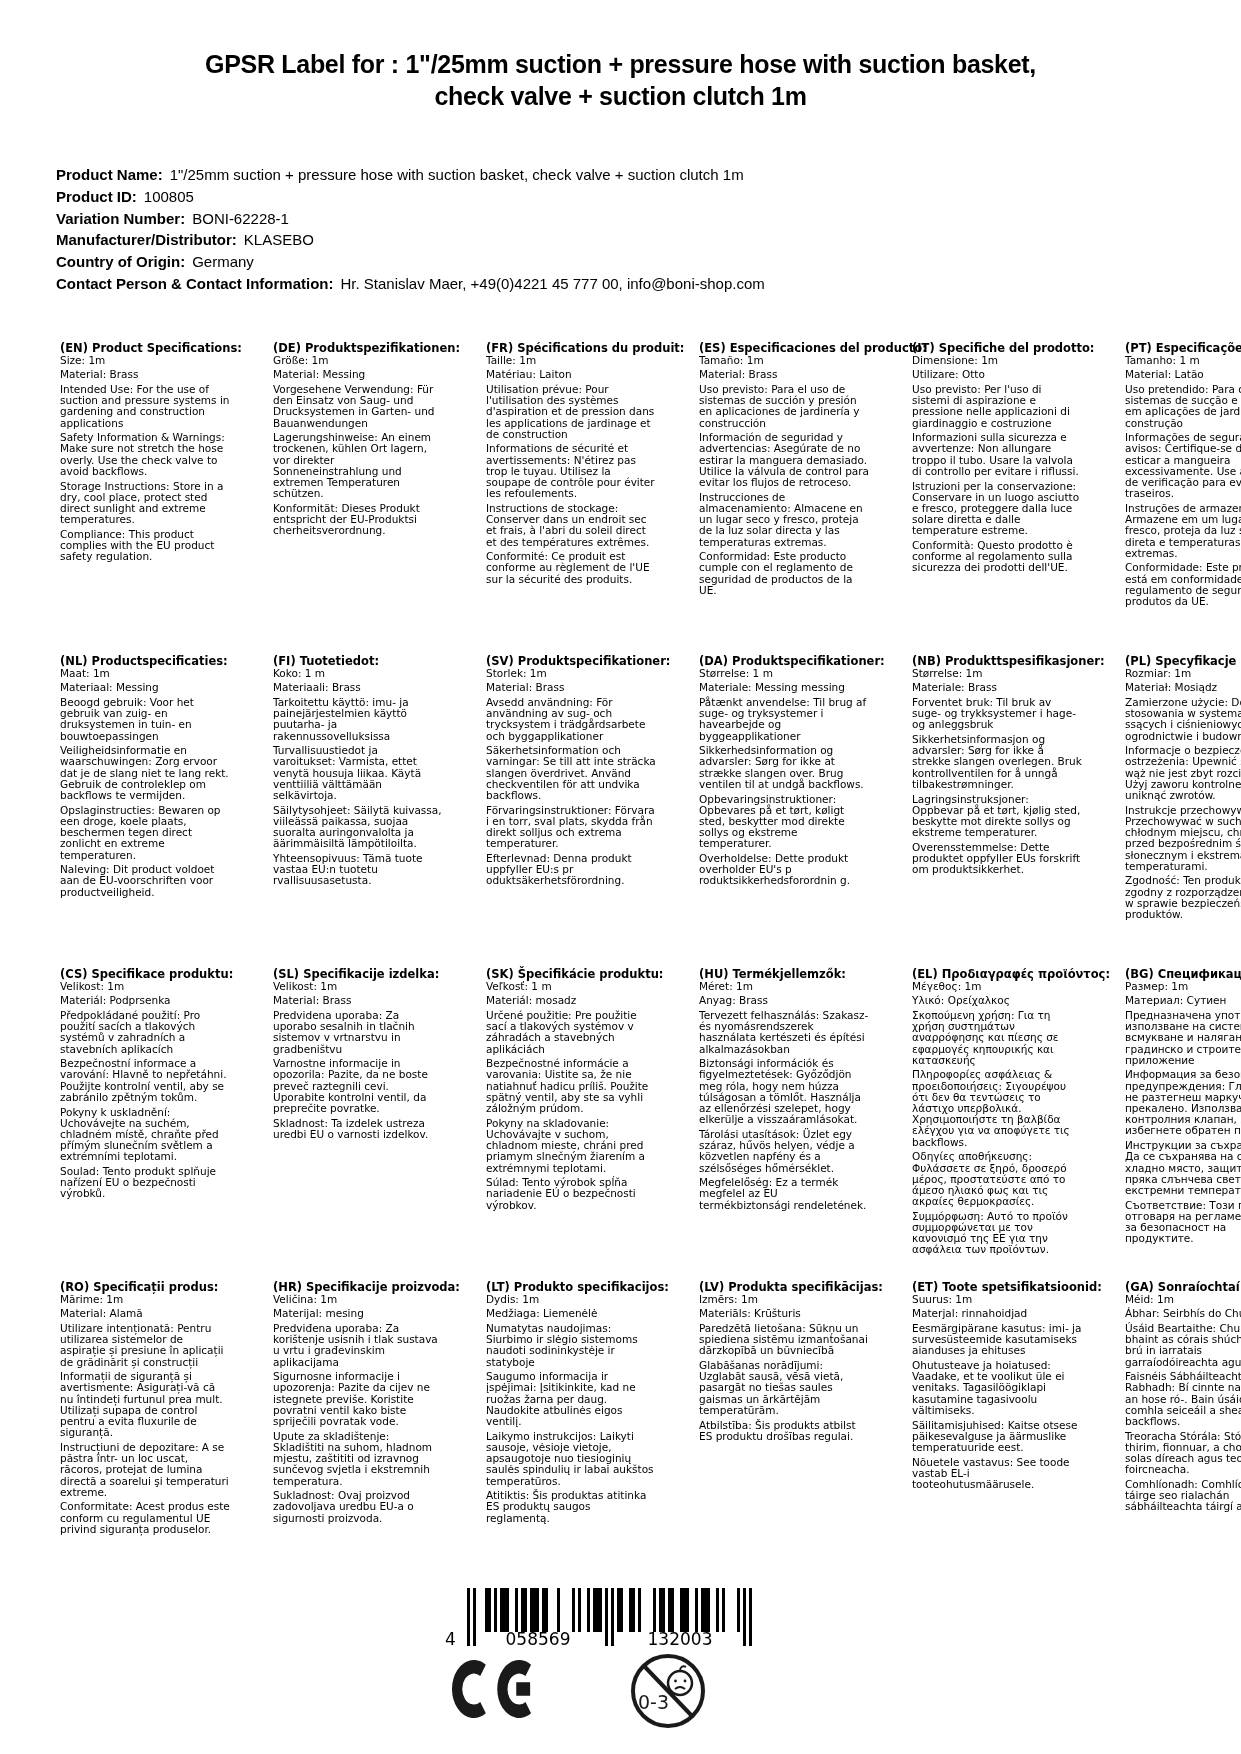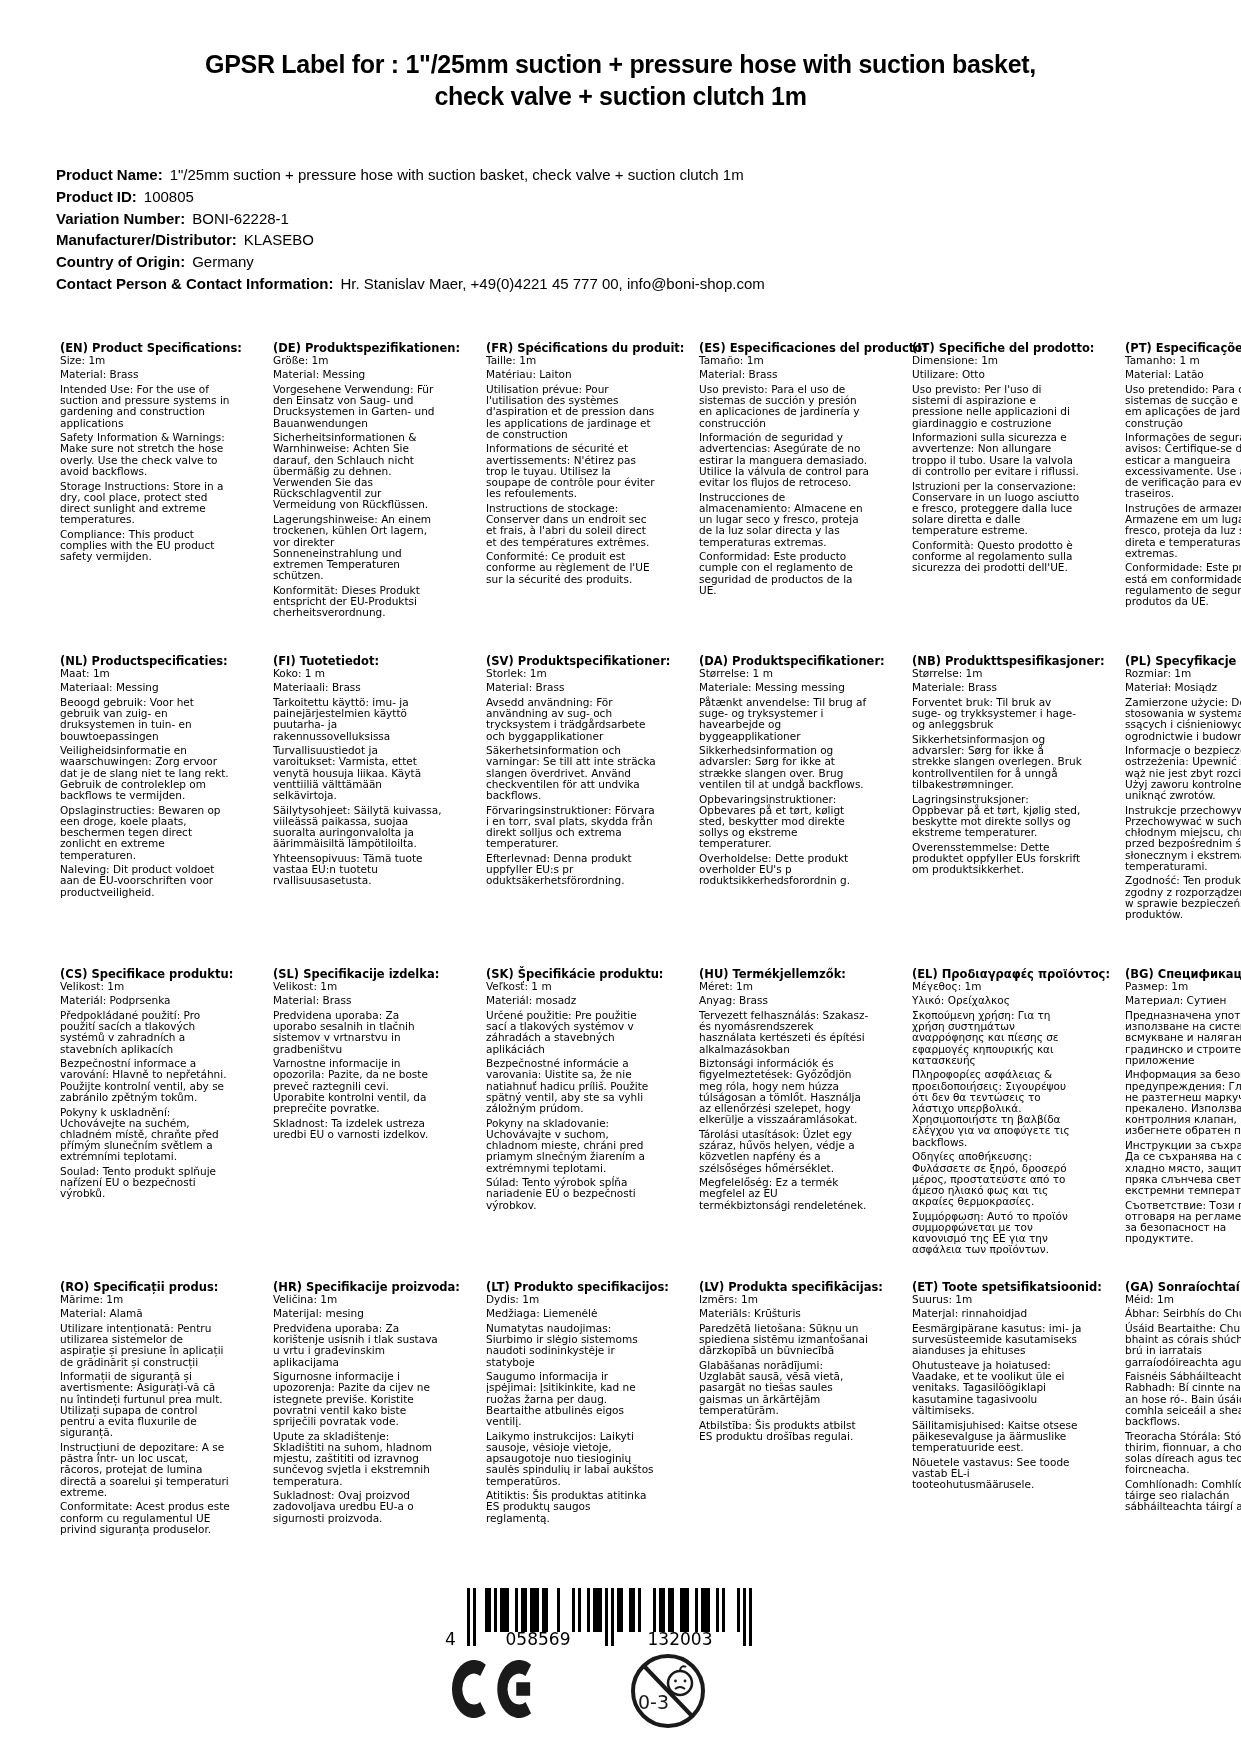--- a/index.html
+++ b/index.html
@@ -49,29 +49,28 @@
 </div>
 
   <div class="grid" id="grid">
   <div class="block">
     <h3 class="block-heading">(EN) Product Specifications:</h3>
   <p class="block-p">Size: 1m</p>
         <p class="block-p">Material: Brass</p>
         <p class="block-p">Intended Use: For the use of suction and pressure systems in gardening and construction applications</p>
         <p class="block-p">Safety Information &amp; Warnings: Make sure not stretch the hose overly. Use the check valve to avoid backflows.</p>
         <p class="block-p">Storage Instructions: Store in a dry, cool place, protect sted direct sunlight and extreme temperatures.</p>
-        <p class="block-p">Compliance: This product complies with the EU product safety vermijden.</p>
+        <p class="block-p">Compliance: This product complies with the EU product safety regulation.</p>
       </div>
 
   <div class="block">
     <h3 class="block-heading">(DE) Produktspezifikationen:</h3>
   <p class="block-p">Größe: 1m</p>
         <p class="block-p">Material: Messing</p>
         <p class="block-p">Vorgesehene Verwendung: Für den Einsatz von Saug- und Drucksystemen in Garten- und Bauanwendungen</p>
-        <p class="block-p">Sicherheitsinformationen &amp; Warnhinweise: Achten Sie darauf, den Schlauch nicht übermäßig zu dehnen. Verwenden Sie das Rückschlagventil zur Vermeidung von Rückflüssen.</p>
         <p class="block-p">Lagerungshinweise: An einem trockenen, kühlen Ort lagern, vor direkter Sonneneinstrahlung und extremen Temperaturen schützen.</p>
         <p class="block-p">Konformität: Dieses Produkt entspricht der EU-Produktsi cherheitsverordnung.</p>
       </div>
 
   <div class="block">
     <h3 class="block-heading">(FR) Spécifications du produit:</h3>
   <p class="block-p">Taille: 1m</p>
         <p class="block-p">Matériau: Laiton</p>
         <p class="block-p">Utilisation prévue: Pour l'utilisation des systèmes d'aspiration et de pression dans les applications de jardinage et de construction</p>
         <p class="block-p">Informations de sécurité et avertissements: N'étirez pas trop le tuyau. Utilisez la soupape de contrôle pour éviter les refoulements.</p>
@@ -246,21 +245,21 @@
         <p class="block-p">Sigurnosne informacije i upozorenja: Pazite da cijev ne istegnete previše. Koristite povratni ventil kako biste spriječili povratak vode.</p>
         <p class="block-p">Upute za skladištenje: Skladištiti na suhom, hladnom mjestu, zaštititi od izravnog sunčevog svjetla i ekstremnih temperatura.</p>
         <p class="block-p">Sukladnost: Ovaj proizvod zadovoljava uredbu EU-a o sigurnosti proizvoda.</p>
       </div>
 
   <div class="block">
     <h3 class="block-heading">(LT) Produkto specifikacijos:</h3>
   <p class="block-p">Dydis: 1m</p>
         <p class="block-p">Medžiaga: Liemenėlė</p>
         <p class="block-p">Numatytas naudojimas: Siurbimo ir slėgio sistemoms naudoti sodininkystėje ir statyboje</p>
-        <p class="block-p">Saugumo informacija ir įspėjimai: Įsitikinkite, kad ne ruožas žarna per daug. Beartaithe atbulinės eigos ventilį.</p>
+        <p class="block-p">Saugumo informacija ir įspėjimai: Įsitikinkite, kad ne ruožas žarna per daug. Naudokite atbulinės eigos ventilį.</p>
         <p class="block-p">Laikymo instrukcijos: Laikyti sausoje, vėsioje vietoje, apsaugotoje nuo tiesioginių saulės spindulių ir labai aukštos temperatūros.</p>
         <p class="block-p">Atitiktis: Šis produktas atitinka ES produktų saugos reglamentą.</p>
       </div>
 
   <div class="block">
     <h3 class="block-heading">(LV) Produkta specifikācijas:</h3>
   <p class="block-p">Izmērs: 1m</p>
         <p class="block-p">Materiāls: Krūšturis</p>
         <p class="block-p">Paredzētā lietošana: Sūkņu un spiediena sistēmu izmantošanai dārzkopībā un būvniecībā</p>
         <p class="block-p">Glabāšanas norādījumi: Uzglabāt sausā, vēsā vietā, pasargāt no tiešas saules gaismas un ārkārtējām temperatūrām.</p>

